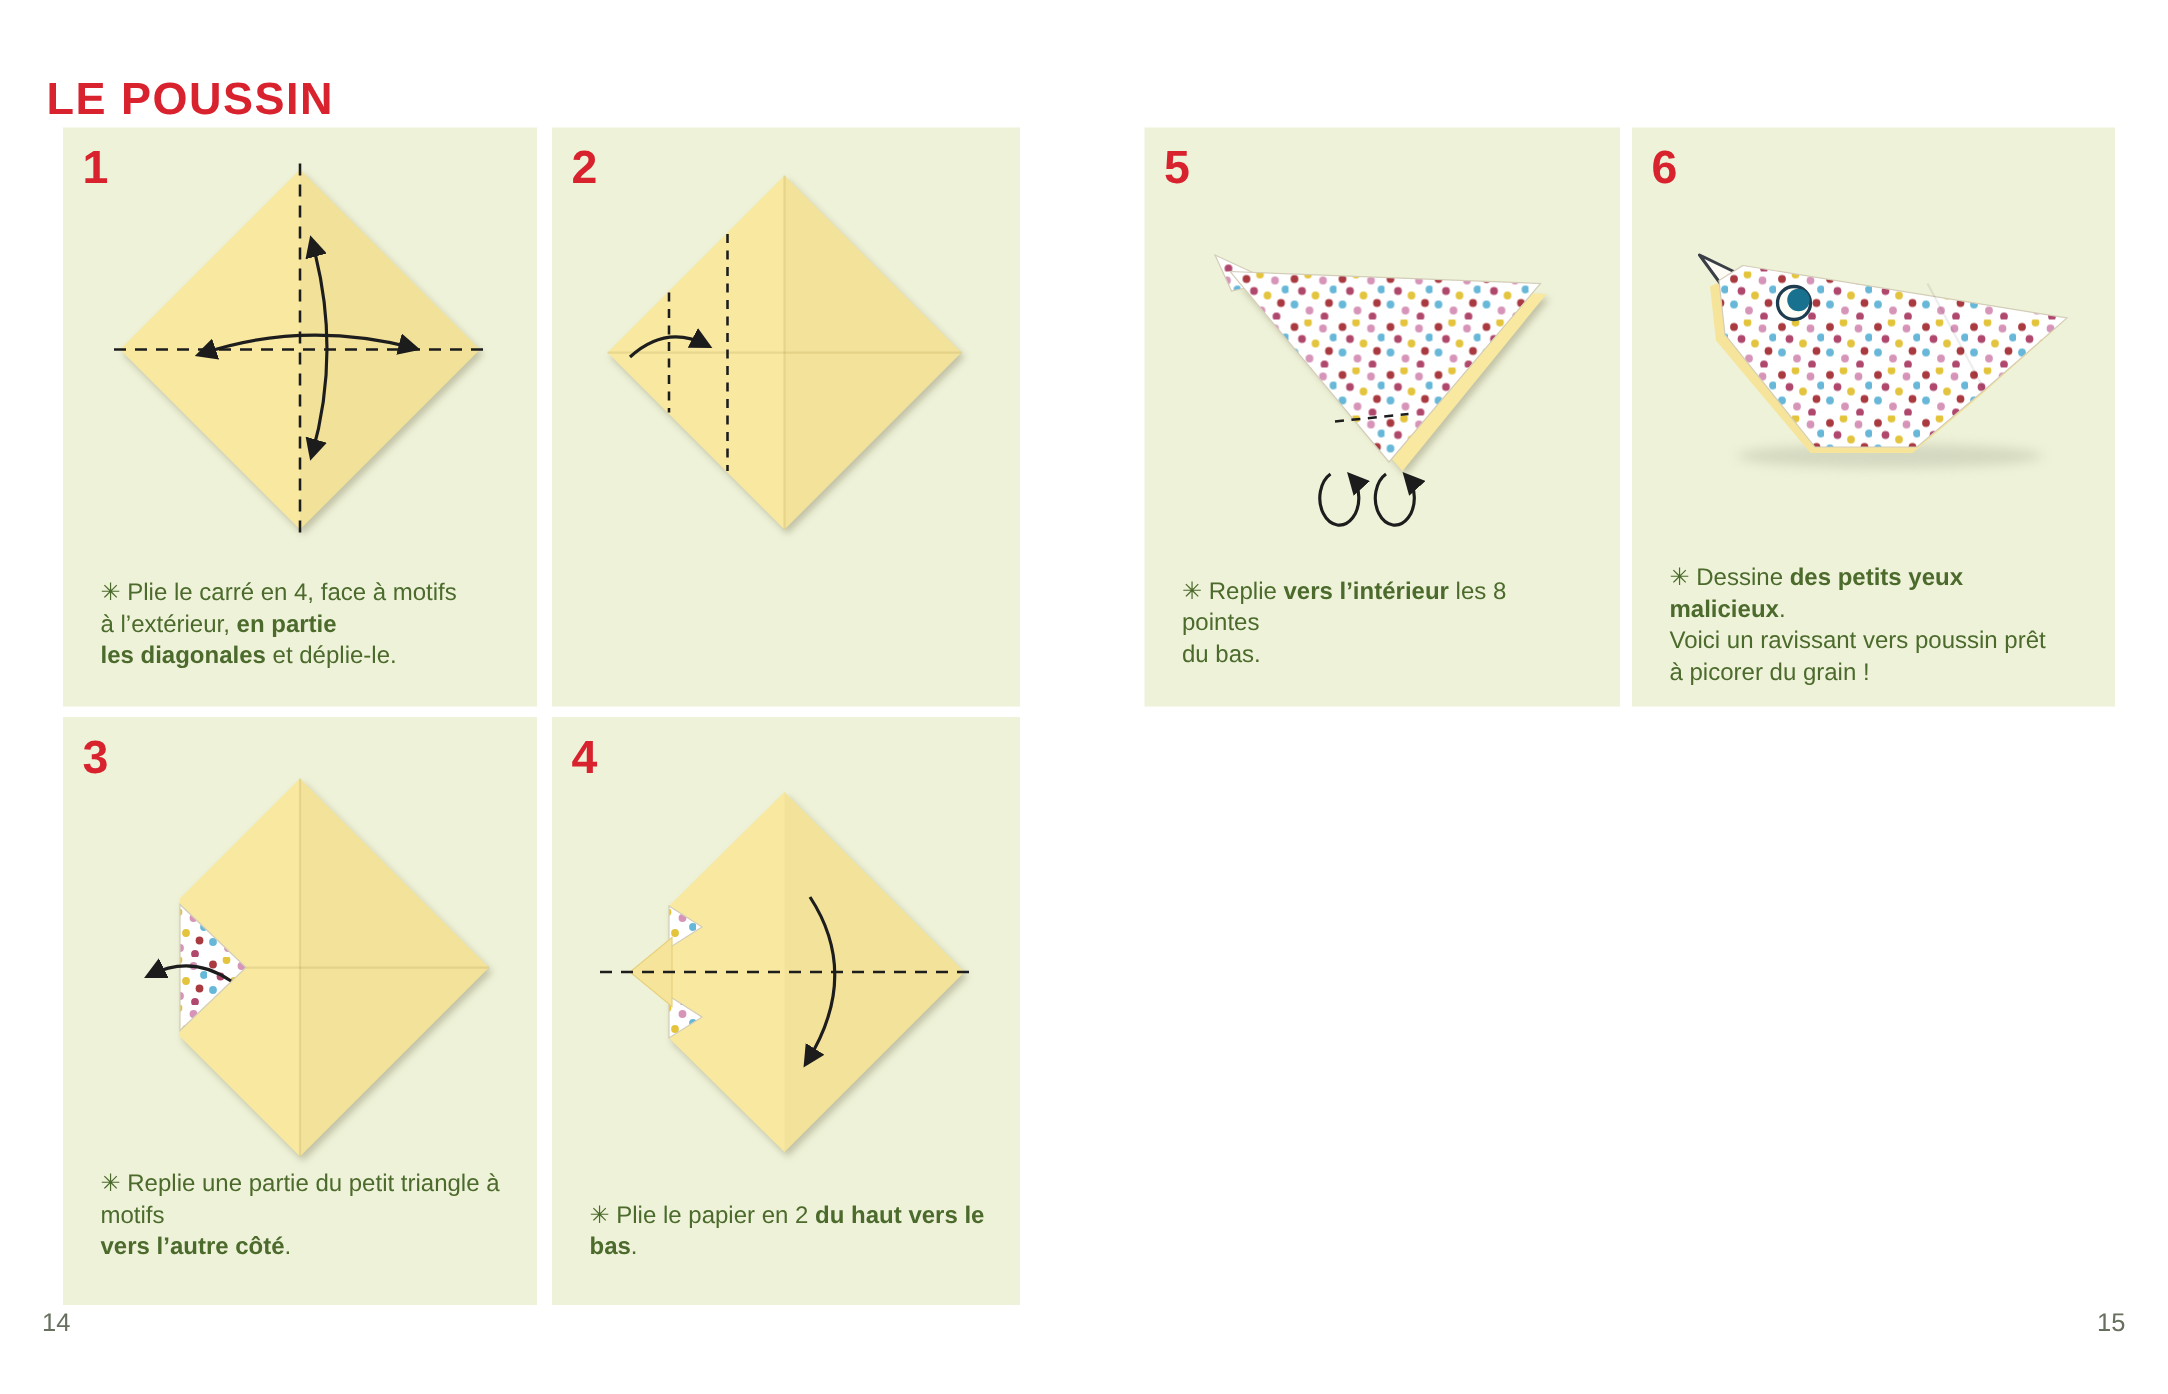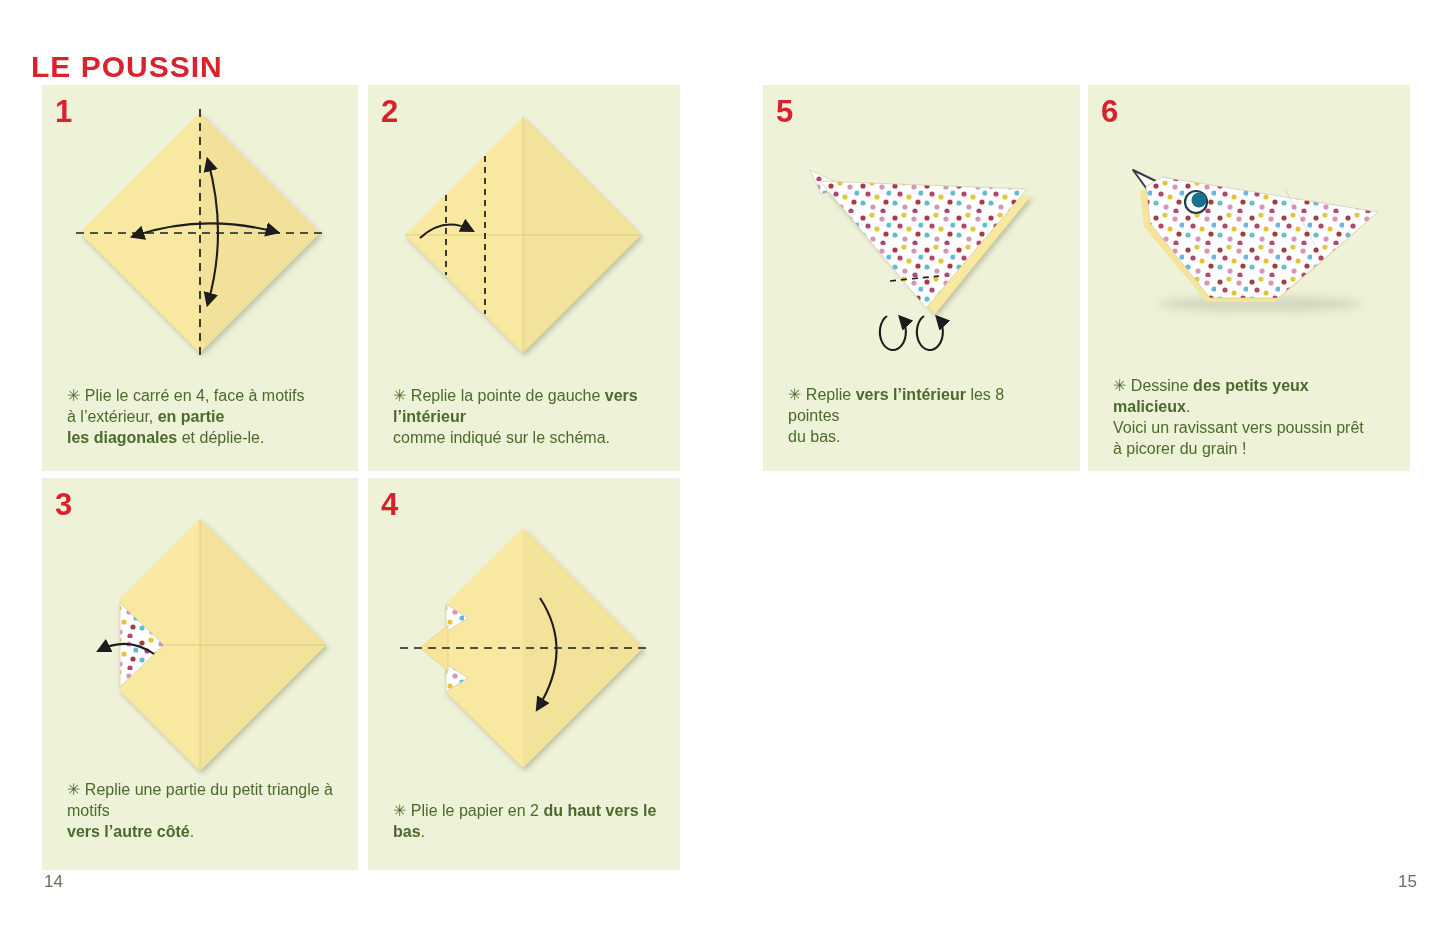--- a/index.html
+++ b/index.html
@@ -70,24 +70,20 @@
     <div class="step-num">2</div>
     <svg class="diagram" width="312" height="310" viewBox="0 0 312 310">
       <polygon class="paper" points="155,32 273,150 155,268 37,150"></polygon>
       <polygon points="155,32 273,150 155,268" fill="rgba(150,120,30,0.05)"></polygon>
       <line class="crease" x1="37" y1="150" x2="273" y2="150"></line>
       <line class="crease" x1="155" y1="32" x2="155" y2="268"></line>
       <line class="dash2" x1="78" y1="110" x2="78" y2="190"></line>
       <line class="dash2" x1="117" y1="71" x2="117" y2="229"></line>
       <path class="arr" d="M52,153 Q76,131 103,145" marker-end="url(#ah)"></path>
     </svg>
-    <p class="caption" style="bottom:11px;">
-      <span>✳ Replie la pointe de gauche </span><span class="b">vers l’intérieur</span><br>
-      <span>comme indiqué sur le schéma.</span>
-    </p>
   </section>
 
   <section class="panel" style="left:42px;top:478px;width:316px;height:392px;">
     <div class="step-num">3</div>
     <svg class="diagram" width="316" height="330" viewBox="0 0 316 330">
       <polygon class="paper" points="158,41 284,167 158,293 78,213 78,121"></polygon>
       <polygon points="158,41 284,167 158,293" fill="rgba(150,120,30,0.05)"></polygon>
       <line class="crease" x1="78" y1="167" x2="284" y2="167"></line>
       <line class="crease" x1="158" y1="41" x2="158" y2="293"></line>
       <polygon class="patt" points="78,125 78,209 122,167"></polygon>
@@ -142,16 +138,16 @@
       <circle cx="108" cy="117" r="11" fill="#fdfdf8" stroke="#1e3d50" stroke-width="2.2"></circle>
       <circle cx="111" cy="115" r="7.5" fill="#17718f"></circle>
     </svg>
     <p class="caption" style="bottom:0;">
       <span>✳ Dessine </span><span class="b">des petits yeux malicieux</span><span>.</span><br>
       <span>Voici un ravissant vers poussin prêt</span><br>
       <span>à picorer du grain !</span>
     </p>
   </section>
 
-  <div class="pagenum" style="left:44px;top:872px;">14</div>
+  <div class="pagenum" style="left:28px;top:872px;">14</div>
   <div class="pagenum" style="left:1386px;top:872px;margin-left:12px;">15</div>
 
 </div>
 
 </body></html>

